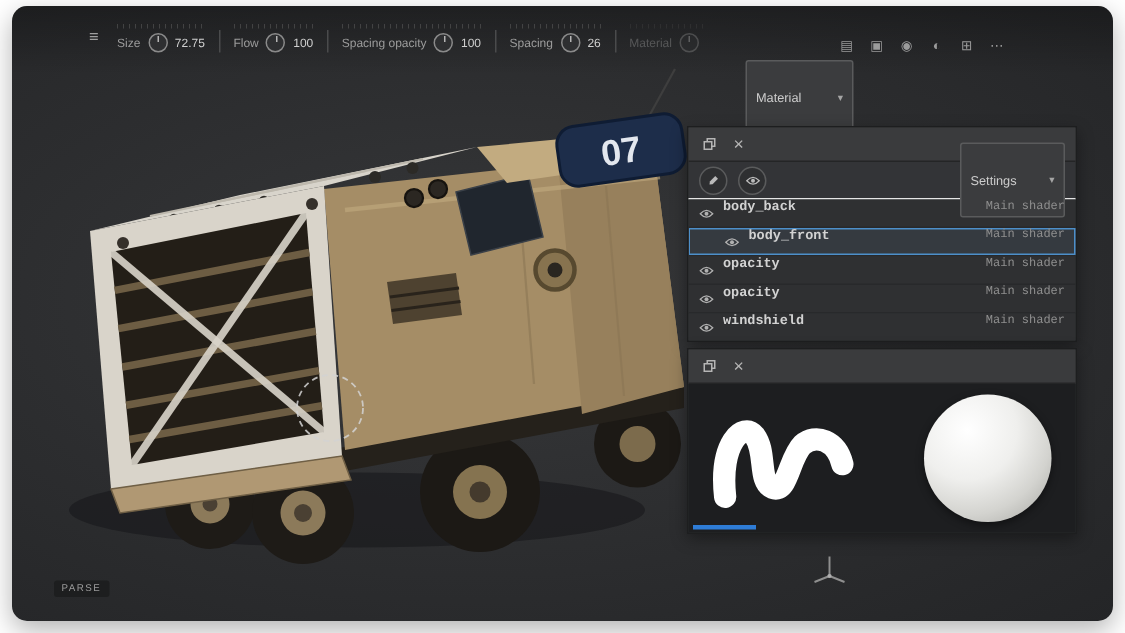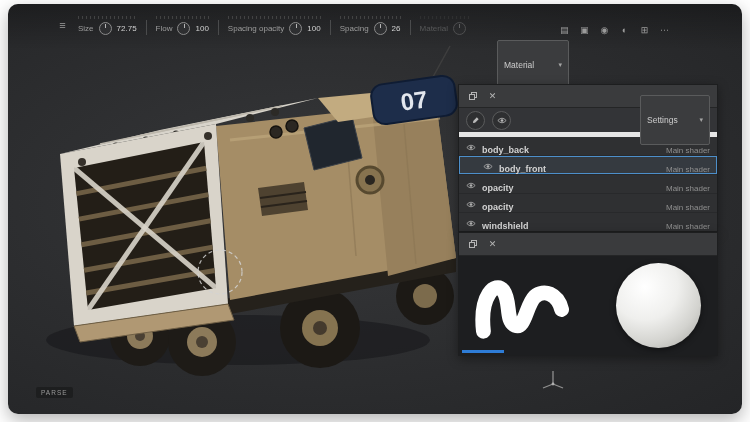--- a/index.html
+++ b/index.html
@@ -45,27 +45,27 @@
   .panel{position:absolute;background:#313234;border:1px solid #1d1e1f;
     box-shadow:0 3px 10px rgba(0,0,0,.38);z-index:6;}
   .panel-header{height:22px;background:#3a3b3d;display:flex;align-items:center;
     padding:0 7px;border-bottom:1px solid #242526;gap:7px;}
   .panel-title{font-size:8.5px;font-weight:bold;letter-spacing:.6px;color:#d6d6d6;flex:1;}
   .panel-icon{width:13px;height:13px;display:flex;align-items:center;justify-content:center;
     color:#b5b5b5;font-size:9px;line-height:13px;}
 
   .ts-panel{left:450px;top:80px;width:258px;}
   .filter-row{height:24px;background:#333437;display:flex;align-items:center;
-    padding:0 7px;gap:7px;border-bottom:5px solid #e5e5e5;}
+    padding:0 7px;gap:7px;border-bottom:1px solid #e5e5e5;}
   .round-btn{width:17px;height:17px;border-radius:50%;border:1px solid #5a5b5c;background:#2e2f31;
     display:flex;align-items:center;justify-content:center;flex:0 0 auto;}
   .filter-row .dropdown{margin-left:auto;width:56px;justify-content:space-between;}
 
-  .ts-row{height:18px;display:flex;align-items:flex-end;gap:6px;padding:0 7px;
-    background:#2f3032;border-bottom:1px solid #28292b;}
+  .ts-row{height:18px;display:flex;align-items:flex-start;gap:6px;padding:0 7px;
+    background:#2f3032;border-bottom:1px solid #28292b;font-family:Liberation Mono, monospace;}
   .ts-row:last-child{border-bottom:none;}
   .ts-name{font-size:9px;font-weight:bold;color:#d2d2d2;}
   .ts-shader{margin-left:auto;font-size:8px;color:#8f8f8f;}
   .ts-row.selected{background:#353a40;box-shadow:inset 0 0 0 1px #4d8fca;padding-left:24px;}
 
   .props-panel{left:450px;top:228px;width:258px;height:122px;}
   .props-body{position:relative;height:99px;background:#1d1e20;overflow:hidden;}
   .sphere{position:absolute;right:16px;top:7px;width:85px;height:85px;border-radius:50%;
     background:radial-gradient(circle at 34% 28%, #ffffff 0%, #efefed 40%, #d3d3cf 68%, #aeaeaa 92%, #9b9b97 100%);
     box-shadow:0 2px 6px rgba(0,0,0,.45);}

